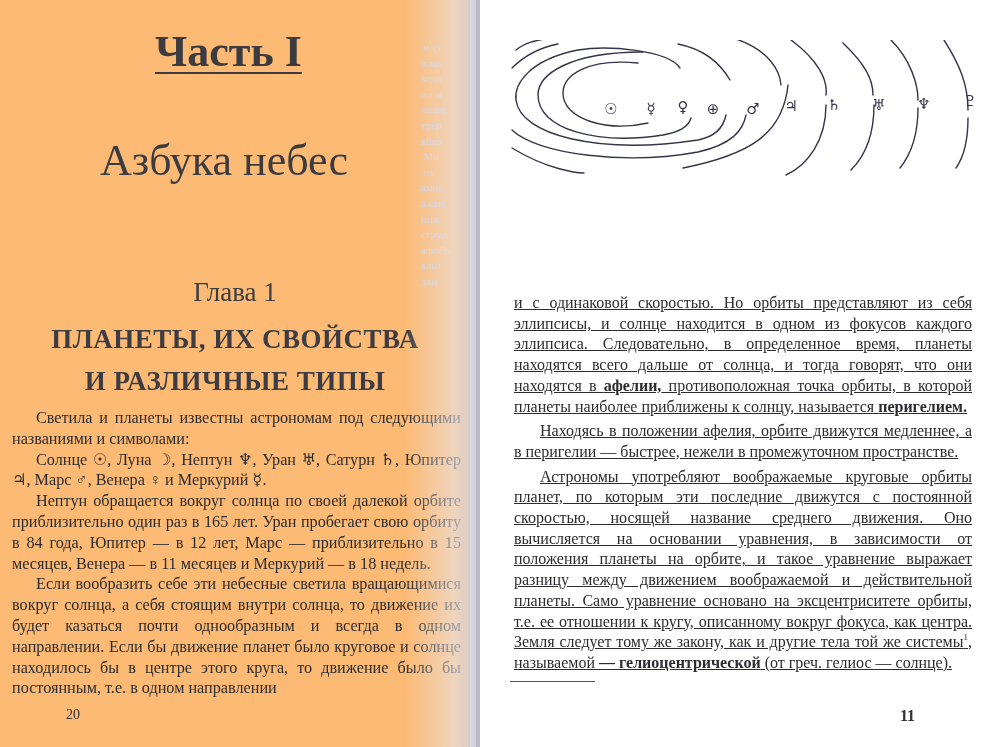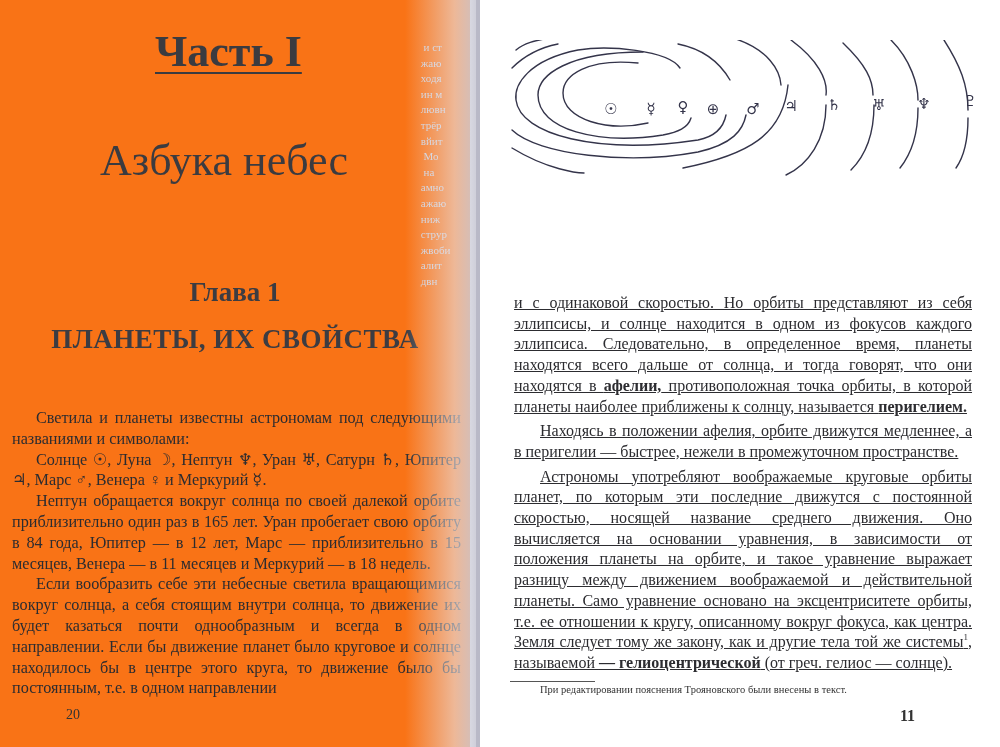--- a/index.html
+++ b/index.html
@@ -5,21 +5,21 @@
   html, body { margin:0; padding:0; }
   body {
     width:1000px; height:747px; overflow:hidden; position:relative;
     background:#ffffff;
     font-family:"Liberation Serif","DejaVu Serif",serif;
     color:#2a2a2e;
   }
   .spread { position:absolute; left:0; top:0; width:1000px; height:747px; }
   .page-left {
     position:absolute; left:0; top:0; width:470px; height:747px;
-    background:#f97316;
+    background:#fdba74;
   }
   .gutter-shadow {
     position:absolute; left:405px; top:0; width:90px; height:747px;
     background:linear-gradient(to right, rgba(255,255,255,0) 0%, rgba(230,230,238,0.6) 55%, rgba(200,200,212,0.9) 80%, #ffffff 100%);
   }
   .gutter-line { position:absolute; left:476px; top:0; width:4px; height:747px; background:#b9b9c7; }
   .bleed {
     position:absolute; left:418px; top:40px; width:55px; height:440px;
     font-size:11px; line-height:15.6px; color:#d0d0da; overflow:hidden;
     font-family:"Liberation Serif",serif; white-space:pre;
@@ -30,21 +30,21 @@
 
   .part-title {
     position:absolute; left:155px; top:26px; font-size:44px; font-weight:bold;
     color:#3b3b40; text-decoration:underline; text-decoration-thickness:2px; text-underline-offset:6px;
   }
   .section-title {
     position:absolute; left:100px; top:135px; font-size:44px; font-weight:normal; color:#3b3b40;
   }
   .chapter-num {
     position:absolute; left:0; width:470px; top:277px; text-align:center;
-    font-size:27px; font-weight:bold; color:#3c3c42;
+    font-size:27px; font-weight:normal; color:#3c3c42;
   }
   .chapter-title {
     position:absolute; left:0; width:470px; top:318px; text-align:center;
     font-size:27px; font-weight:bold; color:#3c3c42; line-height:42px; letter-spacing:0.5px;
   }
 
   .body-left {
     position:absolute; left:12px; top:408px; width:449px;
     font-size:16.2px; line-height:20.8px; text-align:justify; color:#2c2c30;
   }
@@ -77,20 +77,21 @@
 <body>
 
 <div class="spread">
 
   <div class="page-left">
     <div class="part-title">Часть I</div>
     <div class="section-title">Азбука небес</div>
     <div class="chapter-num">Глава 1</div>
     <div class="chapter-title">
       <div>ПЛАНЕТЫ, ИХ СВОЙСТВА</div>
+      <div>И РАЗЛИЧНЫЕ ТИПЫ</div>
     </div>
     <div class="body-left">
       <p>Светила и планеты известны астрономам под следующими названиями и символами:</p>
       <p>Солнце ☉, Луна ☽, Нептун ♆, Уран ♅, Сатурн ♄, Юпитер ♃, Марс ♂, Венера ♀ и Меркурий ☿.</p>
       <p>Нептун обращается вокруг солнца по своей далекой орбите приблизительно один раз в 165 лет. Уран пробегает свою орбиту в 84 года, Юпитер — в 12 лет, Марс — приблизительно в 15 месяцев, Венера — в 11 месяцев и Меркурий — в 18 недель.</p>
       <p>Если вообразить себе эти небесные светила вращающимися вокруг солнца, а себя стоящим внутри солнца, то движение их будет казаться почти однообразным и всегда в одном направлении. Если бы движение планет было круговое и солнце находилось бы в центре этого круга, то движение было бы постоянным, т.е. в одном направлении</p>
     </div>
     <div class="pagenum-left">20</div>
   </div>
 
@@ -152,15 +153,14 @@
   </svg>
 
 
   <div class="body-right">
     <p class="cont"><span>и с одинаковой скоростью. Но орбиты представляют из себя эллипсисы, и солнце находится в одном из фокусов каждого эллипсиса. Следовательно, в определенное время, планеты находятся всего дальше от солнца, и тогда говорят, что они находятся в </span><b>афелии,</b><span> противоположная точка орбиты, в которой планеты наиболее приближены к солнцу, называется </span><b>перигелием.</b></p>
     <p>Находясь в положении афелия, орбите движутся медленнее, а в перигелии — быстрее, нежели в промежуточном пространстве.</p>
     <p><span>Астрономы употребляют воображаемые круговые орбиты планет, по которым эти последние движутся с постоянной скоростью, носящей название среднего движения. Оно вычисляется на основании уравнения, в зависимости от положения планеты на орбите, и такое уравнение выражает разницу между движением воображаемой и действительной планеты. Само уравнение основано на эксцентриситете орбиты, т.е. ее отношении к кругу, описанному вокруг фокуса, как центра. Земля следует тому же закону, как и другие тела той же системы</span><sup>1</sup><span>, называемой </span><b>— гелиоцентрической</b><span> (от греч. гелиос — солнце).</span></p>
   </div>
 
   <div class="fn-rule"></div>
-  <div class="footnote">При редактировании пояснения Трояновского были внесены в текст.</div>
   <div class="pagenum-right">11</div>
 </div>
 
 </body></html>

